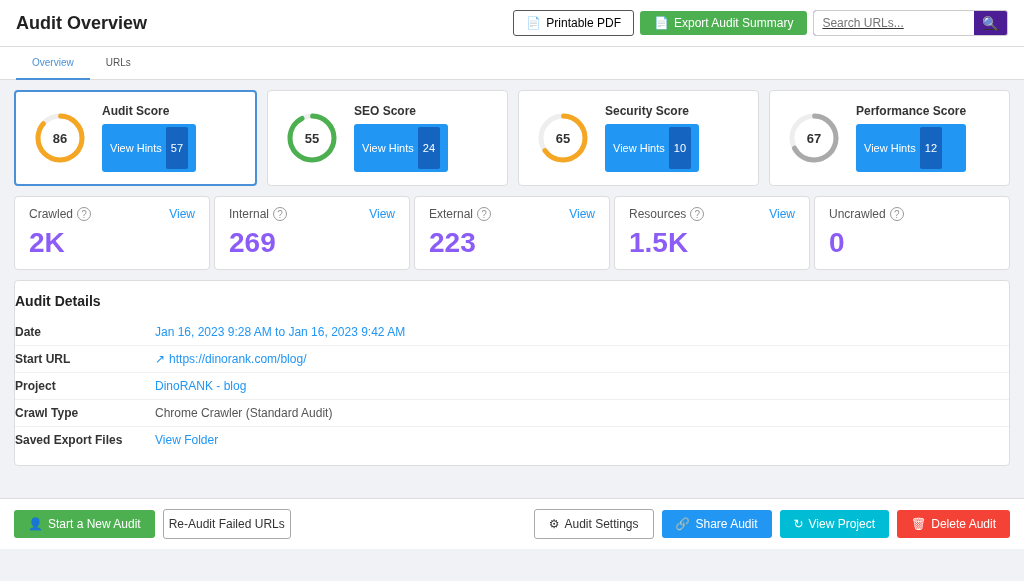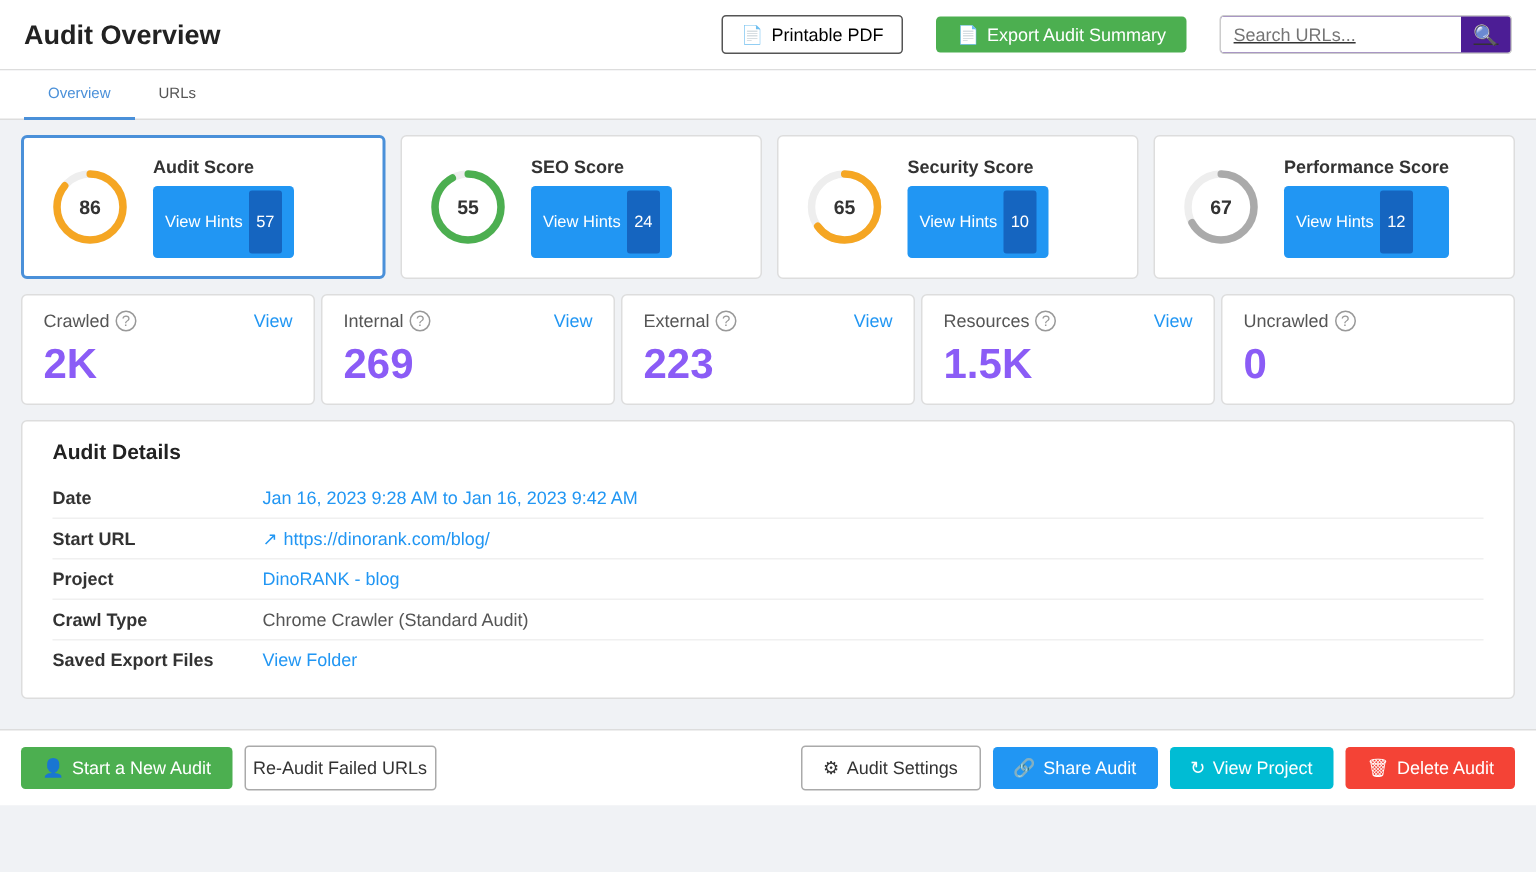--- a/index.html
+++ b/index.html
@@ -1,20 +1,20 @@
 <!DOCTYPE html>
 <html><head>
   <meta charset="utf-8">
   <style>
     * { box-sizing: border-box; margin: 0; padding: 0; }
     body { font-family: Arial, sans-serif; font-size: 13px; background: #f0f2f5; color: #333; }
 
     .top-bar {
       display: flex; align-items: center; background: #fff; padding: 10px 16px;
-      border-bottom: 1px solid #ddd; gap: 22px;
+      border-bottom: 1px solid #ddd; gap: 6px;
     }
     .page-title { font-size: 18px; font-weight: bold; color: #222; flex: 1; }
     .btn-pdf {
       border: 1px solid #555; background: #fff; padding: 5px 12px; border-radius: 3px;
       font-size: 12px; cursor: pointer; display: flex; align-items: center; gap: 5px;
     }
     .btn-export {
       background: #4caf50; color: #fff; border: none; padding: 5px 14px; border-radius: 3px;
       font-size: 12px; cursor: pointer; display: flex; align-items: center; gap: 5px;
     }
@@ -75,22 +75,22 @@
     .stat-title-wrap { display: flex; align-items: center; gap: 4px; color: #555; font-size: 12px; }
     .stat-link { color: #2196f3; font-size: 12px; cursor: pointer; text-decoration: none; }
     .stat-val { font-size: 28px; font-weight: bold; color: #8b5cf6; }
     .help-icon {
       display: inline-flex; align-items: center; justify-content: center;
       width: 14px; height: 14px; border-radius: 50%; border: 1px solid #999;
       font-size: 10px; color: #999; cursor: default;
     }
 
     .audit-details {
-      background: #fff; border: 1px solid #ddd; border-radius: 4px; padding: 12px 20px;
-      margin-bottom: 10px;
+      background: #fff; border: 1px solid #ddd; border-radius: 4px; padding: 12px 0;
+      margin-bottom: 22px;
     }
     .audit-details h3 { font-size: 14px; font-weight: bold; margin-bottom: 10px; color: #222; }
     .detail-row { display: flex; padding: 6px 0; border-bottom: 1px solid #f0f0f0; align-items: flex-start; }
     .detail-row:last-child { border-bottom: none; }
     .detail-key { width: 140px; font-weight: bold; font-size: 12px; color: #333; flex-shrink: 0; }
     .detail-val { font-size: 12px; color: #555; }
     .detail-val a { color: #2196f3; text-decoration: none; }
     .detail-val .ext-link-icon { color: #2196f3; margin-right: 4px; }
 
     .footer-bar {

